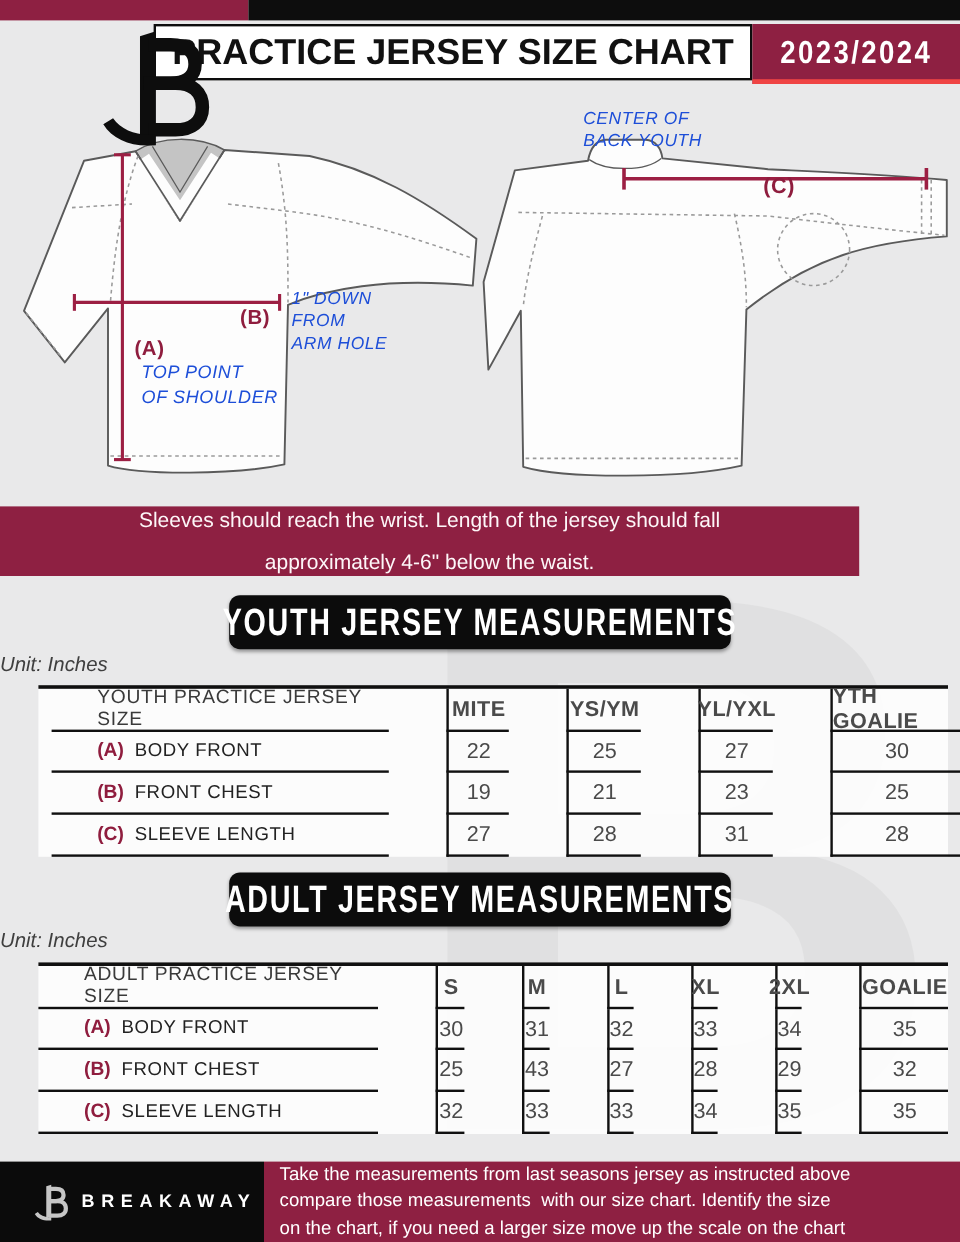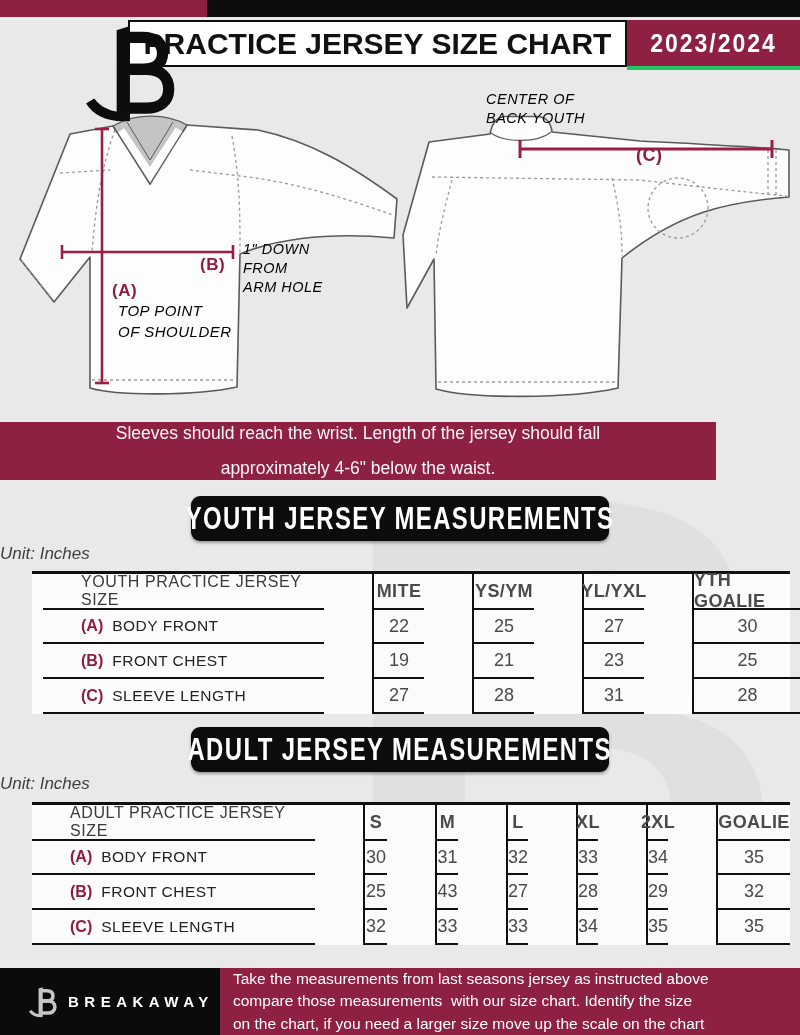--- a/index.html
+++ b/index.html
@@ -10,30 +10,30 @@
   .strip{position:absolute;top:0;height:17px;}
   .strip.maroon{left:0;width:207px;background:var(--maroon,#8E2042);}
   .strip.black{left:207px;width:593px;background:#0d0d0d;}
 
   
   .logo-main{position:absolute;left:80px;top:22px;z-index:3;}
   .title-box{position:absolute;left:128px;top:20px;width:499px;height:47px;background:#fff;
     border:2px solid #0d0d0d;box-sizing:border-box;display:flex;align-items:center;justify-content:center;z-index:2;}
   .title-box h1{margin:0;font-size:30px;font-weight:bold;color:#111;letter-spacing:0;white-space:nowrap;}
   .season-box{position:absolute;left:627px;top:20px;width:173px;height:46px;background:var(--maroon,#8E2042);
-    border-bottom:4px solid #22c55e;display:flex;align-items:center;justify-content:center;z-index:2;}
+    border-bottom:4px solid #ef4444;display:flex;align-items:center;justify-content:center;z-index:2;}
   .season-box span{color:#fff;font-weight:bold;font-size:23px;letter-spacing:2px;transform:scaleY(1.15);}
 
   
   .watermark{position:absolute;left:330px;top:400px;font-size:640px;line-height:1;font-weight:bold;
     color:#d7d7d8;opacity:.45;z-index:0;pointer-events:none;}
 
   
   .diagram-svg{position:absolute;left:0;top:0;width:800px;height:430px;z-index:1;pointer-events:none;}
-  .ann{position:absolute;z-index:2;color:#000000;font-style:italic;font-size:14.5px;line-height:19px;letter-spacing:.5px;}
+  .ann{position:absolute;z-index:2;color:#1d4ed8;font-style:italic;font-size:14.5px;line-height:19px;letter-spacing:.5px;}
   .ann-key{position:absolute;z-index:2;color:#8f1d3e;font-weight:bold;font-style:normal;font-size:17px;letter-spacing:.5px;}
   .ann-a-note{left:118px;top:300px;font-size:15px;line-height:21px;}
   .ann-key-a{left:112px;top:281px;}
   .ann-key-b{left:200px;top:255px;}
   .ann-b-note{left:243px;top:240px;}
   .ann-neck{left:486px;top:90px;}
   .ann-key-c{left:636px;top:145px;font-size:18px;}
 
   
   .banner{position:absolute;left:0;top:422px;width:716px;height:58px;background:var(--maroon,#8E2042);

